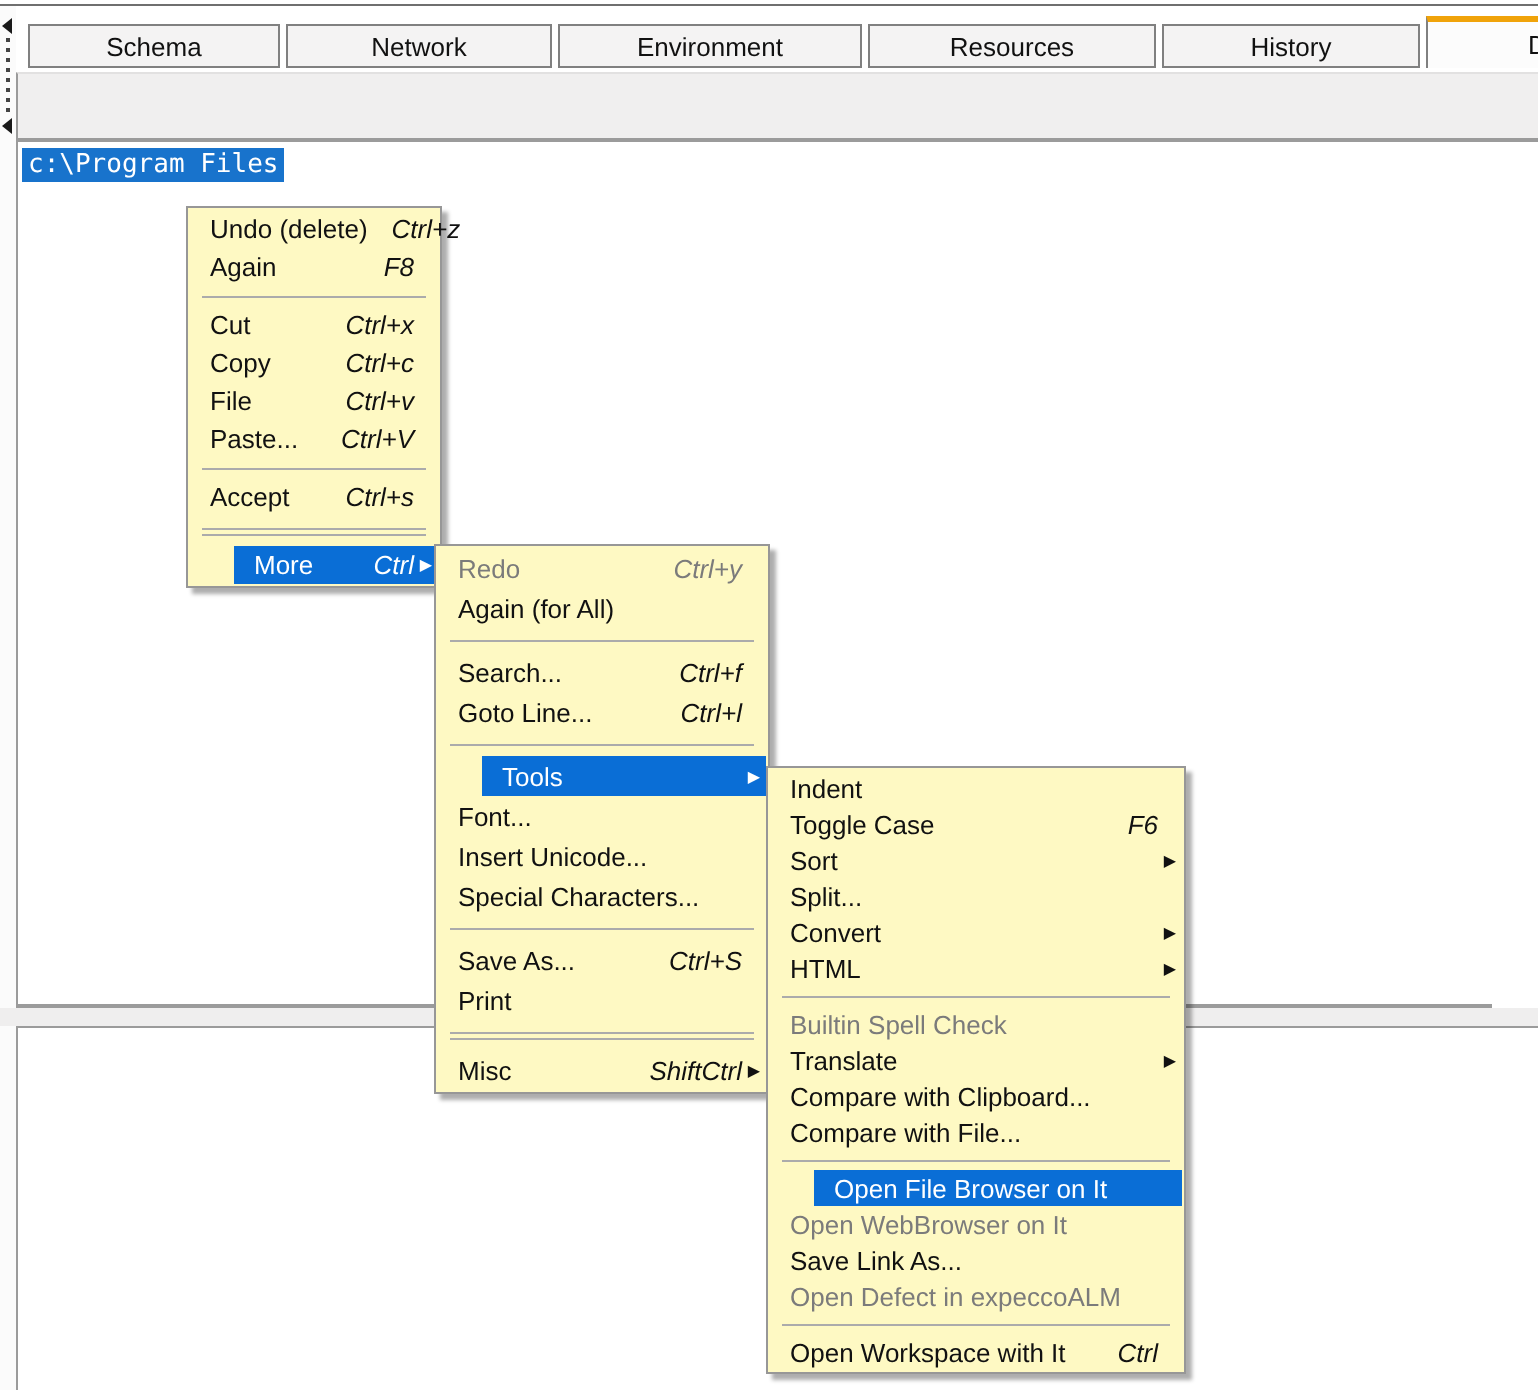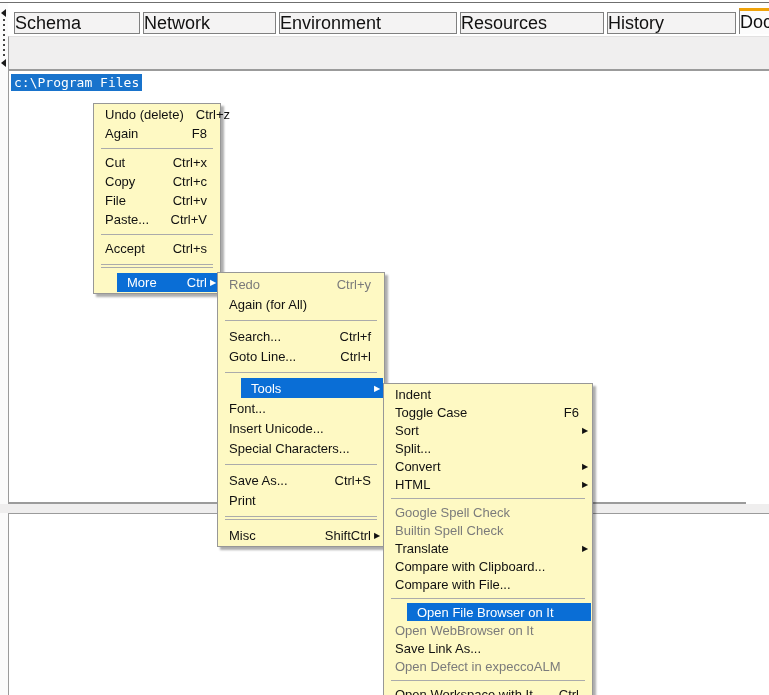--- a/index.html
+++ b/index.html
@@ -12,21 +12,21 @@
 
   
   .left-rail { position:absolute; left:0; top:3px; width:8px; height:692px; background:#fbfbfb; }
   .rail-handle { position:absolute; left:0; top:6px; width:8px; height:60px; }
   .rail-tri { width:0; height:0; border-top:4px solid transparent; border-bottom:4px solid transparent; border-right:5px solid #1a1a1a; margin:0 0 2px 1px; }
   .rail-dots { width:2px; height:38px; margin-left:3px; background:repeating-linear-gradient(#444 0 2px, transparent 2px 5px); }
   .rail-tri.b { margin-top:2px; }
 
   
   .tab-bar { position:absolute; left:14px; top:8px; height:26px; display:flex; align-items:flex-end; column-gap:3px; }
-  .tab { height:22px; background:#f4f3f3; border:1px solid #808080; display:flex; align-items:center; font-size:18px; color:#111; cursor:default;margin-top:40px; }
+  .tab { height:22px; background:#f4f3f3; border:1px solid #808080; display:flex; align-items:center; justify-content:center; font-size:13px; color:#111; cursor:default;margin-top:40px; }
   .tab.active { height:26px; background:#fcfcfc; border-top:3px solid #f0a30a; border-bottom:none; }
 
   
   .toolbar-strip { position:absolute; left:8px; top:36px; width:761px; height:35px; background:#f0efef; border-left:1px solid #9b9b9b; border-top:1px solid #e2e1e1; border-bottom:2px solid #9b9b9b; }
 
   
   .editor-panel { position:absolute; left:8px; top:71px; width:738px; height:433px; background:#ffffff; border-left:1px solid #9b9b9b; border-bottom:2px solid #9b9b9b; }
   .selection { position:absolute; left:2px; top:3px; display:inline-block; background:#1873cc; color:#ffffff; font-family:"DejaVu Sans Mono", monospace; font-size:13px; padding:1px 3px; white-space:pre; }
 
   
@@ -36,21 +36,21 @@
   
   .menu { position:absolute; background:#fef9c3; border:1px solid #979797; box-shadow:3px 3px 2px rgba(0,0,0,0.32); padding:1px; font-size:13px; color:#111; }
   .menu1 { left:93px; top:103px; width:128px; z-index:10; }
   .menu2 { left:217px; top:272px; width:168px; z-index:11; }
   .menu3 { left:383px; top:383px; width:210px; z-index:12; }
   .mi { display:flex; align-items:center; padding-left:10px; cursor:default; }
   .menu1 .mi { height:19px; }
   .menu2 .mi { height:20px; }
   .menu3 .mi { height:18px; }
   .mi .lbl { flex:1 1 auto; white-space:nowrap; }
-  .mi .sc  { flex:0 0 auto; margin-left:12px; white-space:nowrap; }
+  .mi .sc  { flex:0 0 auto; margin-left:12px; white-space:nowrap;font-style:italic; }
   .mi .arr { flex:0 0 12px; text-align:center; font-size:8px; color:#111; }
   .mi.hl { background:#0a6ed6; color:#ffffff;margin-left:22px; }
   .mi.hl .arr, .mi.hl .sc { color:#ffffff; }
   .mi.dis .lbl, .mi.dis .sc { color:#7b7b7b; }
   .sep { margin:0 6px; border-top:1px solid #ababab; }
   .menu1 .sep { margin-top:5px; margin-bottom:4px; }
   .menu2 .sep { margin-top:6px; margin-bottom:5px; }
   .menu3 .sep { margin-top:5px; margin-bottom:4px; }
   .dsep { margin:5px 6px 4px 6px; height:4px; border-top:1px solid #ababab; border-bottom:1px solid #ababab; }
   .menu1 .dsep, .menu2 .dsep { margin-top:6px; margin-bottom:5px; }
@@ -70,21 +70,21 @@
     </div>
   </div>
 
   <div class="tab-bar" id="tab-bar">
       <div class="tab" style="width: 126px;">
         <span>Schema</span>
       </div>
       <div class="tab" style="width: 133px;">
         <span>Network</span>
       </div>
-      <div class="tab" style="width: 178px;">
+      <div class="tab" style="width: 152px;">
         <span>Environment</span>
       </div>
       <div class="tab" style="width: 144px;">
         <span>Resources</span>
       </div>
       <div class="tab" style="width: 129px;">
         <span>History</span>
       </div>
       <div class="tab active" style="width: 125px;">
         <span>Doc</span>
@@ -222,24 +222,20 @@
       <div class="mi">
         <span class="lbl">Convert</span>
         <span class="arr">▶</span>
       </div>
       <div class="mi">
         <span class="lbl">HTML</span>
         <span class="arr">▶</span>
       </div>
       <div class="sep"></div>
       <div class="mi dis">
-        <span class="lbl">Google Spell Check</span>
-        <span class="arr"></span>
-      </div>
-      <div class="mi dis">
         <span class="lbl">Builtin Spell Check</span>
         <span class="arr"></span>
       </div>
       <div class="mi">
         <span class="lbl">Translate</span>
         <span class="arr">▶</span>
       </div>
       <div class="mi">
         <span class="lbl">Compare with Clipboard...</span>
         <span class="arr"></span>

